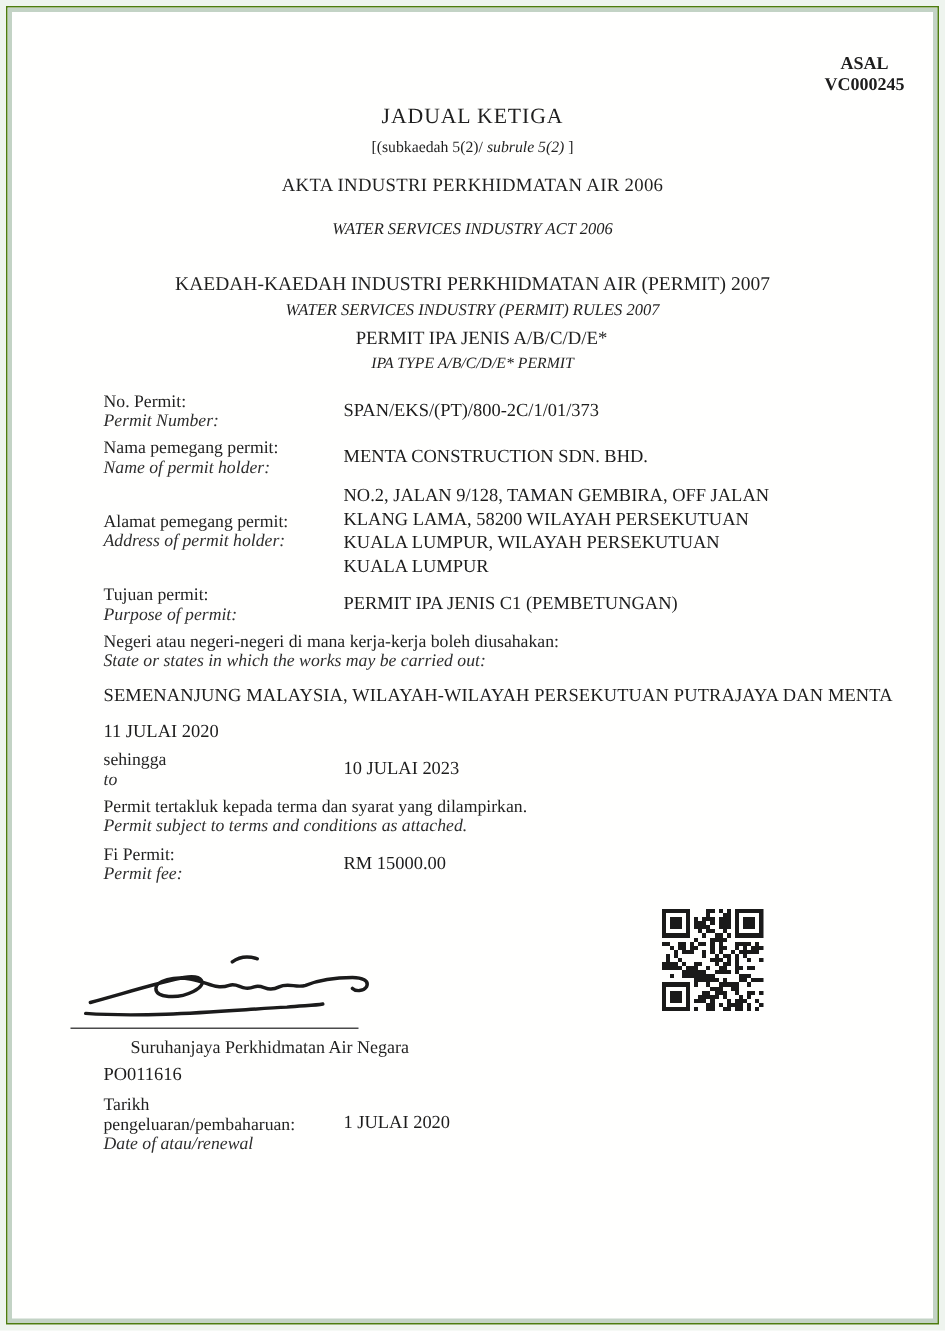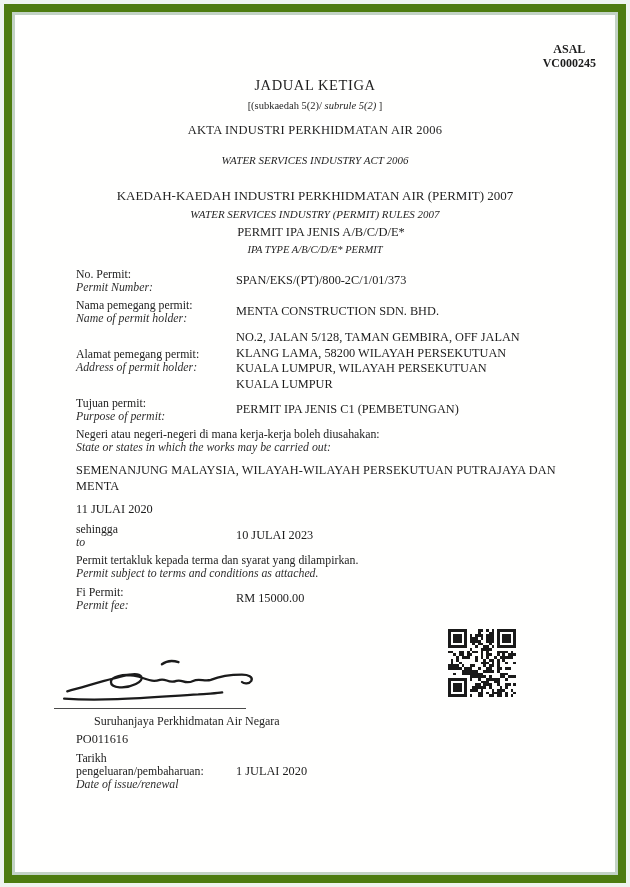--- a/index.html
+++ b/index.html
@@ -7,21 +7,21 @@
     width:630px;height:887px;
     background:#eef4ee;
     font-family:"Liberation Serif", serif;
     color:#242424;
     position:relative;
     overflow:hidden;
   }
   .sheet{
     position:absolute;top:4px;left:4px;right:4px;bottom:4px;
     background:#fffffe;
-    border:8px solid #4d7c0f;
+    border:1px solid #4d7c0f;
     box-shadow:inset 0 0 0 3px #c3d3c5;
   }
   .corner{
     position:absolute;top:30px;right:22px;
     text-align:center;font-weight:bold;
     font-size:12px;line-height:14px;color:#1d1d1d;
   }
   .doc-header{margin-top:65px;text-align:center;color:#1f1f1f;}
   .h-title{font-size:14.5px;letter-spacing:.6px;line-height:17px;text-align:center;}
   .h-sub{font-size:10.5px;margin-top:5px;line-height:13px;}
@@ -86,21 +86,21 @@
       </div>
       <div class="val">MENTA CONSTRUCTION SDN. BHD.</div>
     </div>
 
     <div class="row">
       <div class="lbl">
         <div class="my">Alamat pemegang permit:</div>
         <div class="en">Address of permit holder:</div>
       </div>
       <div class="val">
-        <div>NO.2, JALAN 5/128, TAMAN GEMBIRA, OFF JALAN</div>
+        <div>NO.2, JALAN 9/128, TAMAN GEMBIRA, OFF JALAN</div>
         <div>KLANG LAMA, 58200 WILAYAH PERSEKUTUAN</div>
         <div>KUALA LUMPUR, WILAYAH PERSEKUTUAN</div>
         <div>KUALA LUMPUR</div>
       </div>
     </div>
 
     <div class="row">
       <div class="lbl">
         <div class="my">Tujuan permit:</div>
         <div class="en">Purpose of permit:</div>
@@ -155,19 +155,19 @@
     </div>
 
     <div class="row">
       <div class="val">PO011616</div>
     </div>
 
     <div class="row">
       <div class="lbl">
         <div class="my">Tarikh</div>
         <div class="my">pengeluaran/pembaharuan:</div>
-        <div class="en">Date of issue/renewal</div>
+        <div class="en">Date of atau/renewal</div>
       </div>
       <div class="val">1 JULAI 2020</div>
     </div>
 
   </div>
 </div>
 
 </body></html>

